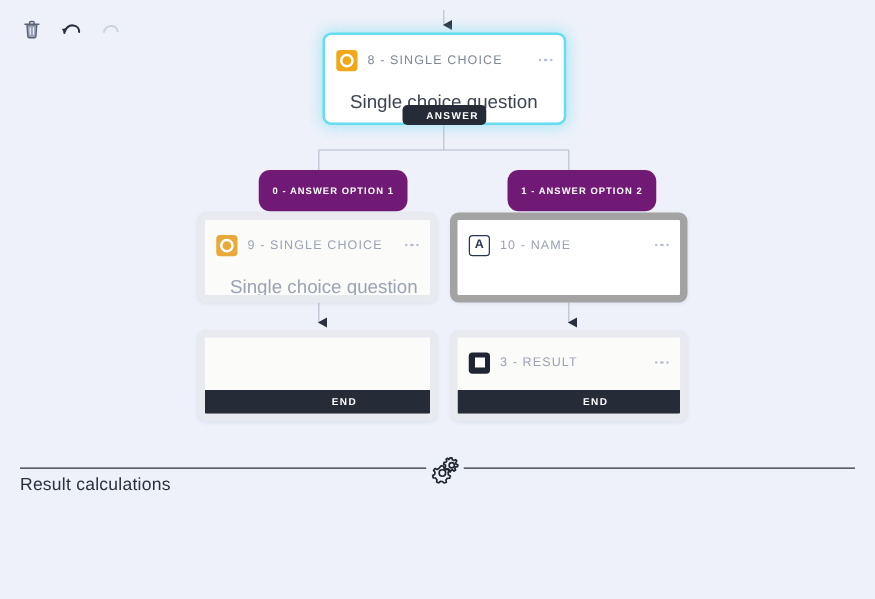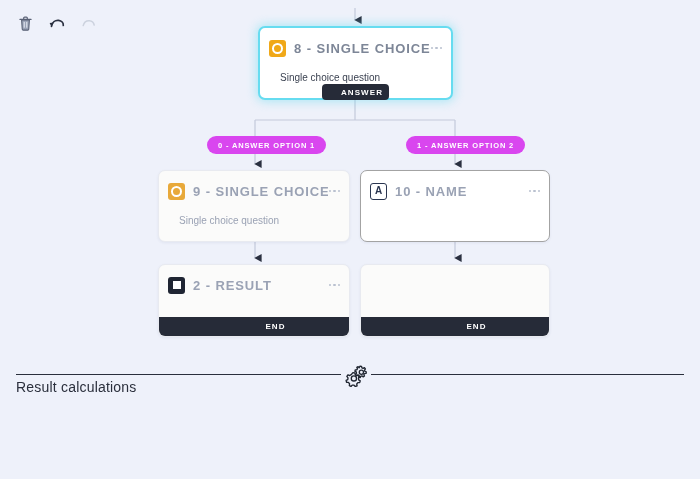--- a/index.html
+++ b/index.html
@@ -22,21 +22,21 @@
   .tool-undo  { left: 46px; }
   .tool-redo  { left: 78px; }
 
   
   .wires { position: absolute; left: 0; top: 0; width: 700px; height: 479px; pointer-events: none; }
 
   
   .node {
     position: absolute;
     background: #ffffff;
-    border: 1px solid #a3a3a3;
+    border: 6px solid #a3a3a3;
     border-radius: 7px;
     box-shadow: 0 1px 3px rgba(40,60,110,.07);
     overflow: hidden;
   }
   .node.selected {
     border: 2px solid #66dcf0;
     box-shadow: 0 0 10px 2px rgba(102,220,240,.45);
   }
   .node.dim { background: #fbfbfa; border-color: #e8eaf0; }
 
@@ -62,33 +62,33 @@
     border: 1.6px solid #2a3550; background: #fff;
     font-size: 10px; font-weight: 700; color: #2a3550;
     line-height: 1;
   }
   .icon-square { background: #1f2533; }
   .icon-square .inner {
     width: 8px; height: 8px; background: #ffffff;
   }
   .node-title {
     flex: 1 1 auto;
-    font-size: 13px; letter-spacing: .9px; font-weight: 700;
+    font-size: 10px; letter-spacing: .9px; font-weight: 400;
     color: #9aa2b4; text-transform: uppercase;
     white-space: nowrap; overflow: hidden;
   }
   .node-title.active { color: #7d8697; }
   .dots {
     flex: 0 0 auto; display: flex; gap: 2px; align-items: center;
     padding: 4px 1px; cursor: pointer;
   }
   .dots i { width: 2.5px; height: 2.5px; border-radius: 50%; background: #b9c0cf; display: block; }
   .node-body {
     padding: 10px 9px 12px 20px;
-    font-size: 10px; color: #3c4352; line-height: 1.4;
+    font-size: 15px; color: #3c4352; line-height: 1.4;
   }
   .node-body.dimmed { color: #9aa2b4; }
 
   
   .bar-answer {
     position: absolute;
     background: #262b38;
     border-radius: 4px;
     color: #ffffff;
     font-size: 8px; font-weight: 700; letter-spacing: 1.1px;
@@ -102,22 +102,22 @@
     color: #ffffff;
     font-size: 8px; font-weight: 700; letter-spacing: 1.1px;
     display: flex; align-items: center; justify-content: center;
     cursor: pointer;
     padding-left: 43px;
   }
 
   
   .pill {
     position: absolute;
-    height: 18px; padding: 0 11px;
-    background: #d946ef; color: #ffffff;
+    height: 33px; padding: 0 11px;
+    background: #701a75; color: #ffffff;
     border-radius: 9px;
     font-size: 7.5px; font-weight: 700; letter-spacing: .85px;
     display: flex; align-items: center; justify-content: center;
     white-space: nowrap; cursor: pointer;
   }
 
   
   .section-rule { position: absolute; height: 1.4px; background: #2a2f3c; }
   .section-label {
     position: absolute;
@@ -223,35 +223,35 @@
       <span class="dots">
           <i></i>
           <i></i>
           <i></i>
         </span>
     </div>
     <div class="node-body"></div>
   </div>
 
   <div class="node dim" style="left:158px; top:264px; width:192px; height:73px;">
+    <div class="bar-end">END</div>
+  </div>
+
+  <div class="node dim" style="left:360px; top:264px; width:190px; height:73px;">
     <div class="node-head">
       <span class="node-icon icon-square">
         <span class="inner"></span>
       </span>
-      <span class="node-title">2 - RESULT</span>
-      <span class="dots">
-          <i></i>
-          <i></i>
-          <i></i>
-        </span>
-    </div>
-    <div class="bar-end">END</div>
-  </div>
-
-  <div class="node dim" style="left:360px; top:264px; width:190px; height:73px;">
+      <span class="node-title">3 - RESULT</span>
+      <span class="dots">
+          <i></i>
+          <i></i>
+          <i></i>
+        </span>
+    </div>
     <div class="bar-end">END</div>
   </div>
 
   <div class="section-rule" style="left:16px; top:374px; width:325px;"></div>
   <div class="section-rule" style="left:371px; top:374px; width:313px;"></div>
 
   <div class="section-label" style="left:16px; top:379px;">Result calculations</div>
 
   <div class="gear-wrap" style="left:344px; top:363px; width:24px; height:24px;">
     <svg width="24" height="24" viewBox="0 0 24 24">

